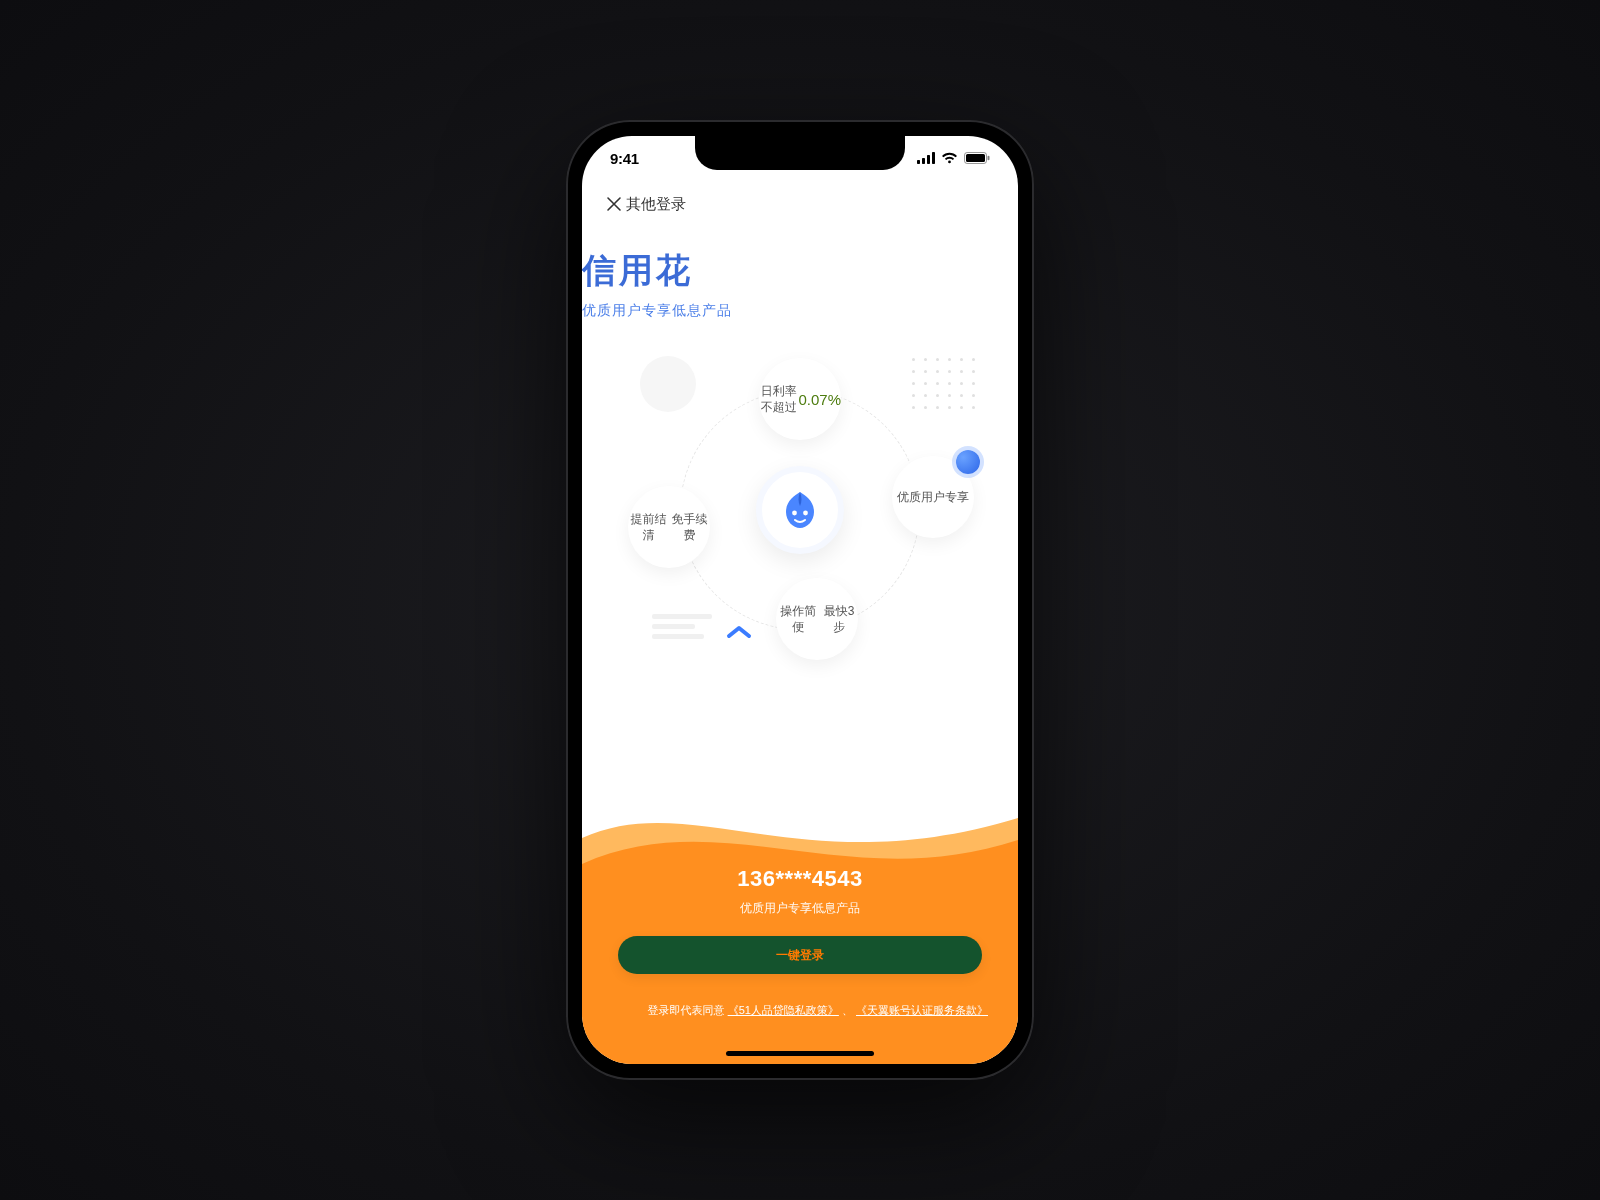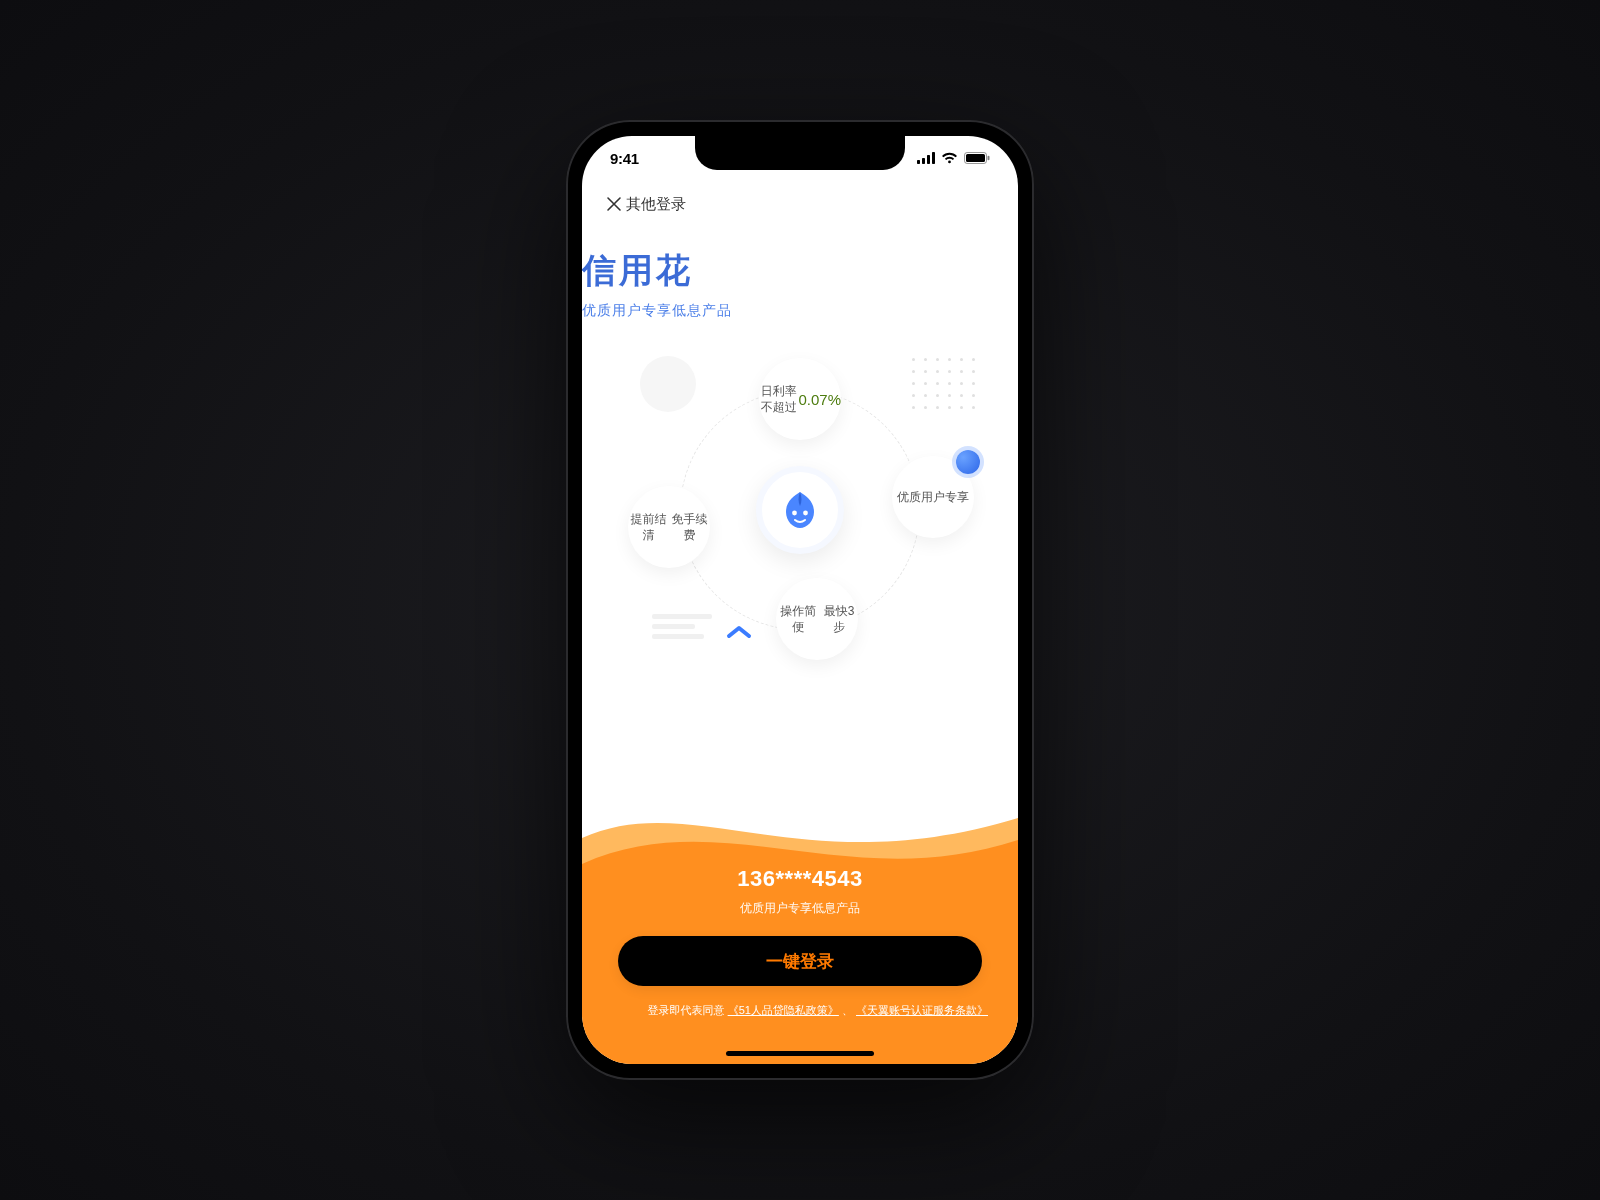--- a/index.html
+++ b/index.html
@@ -217,27 +217,27 @@
     text-align: center;
     color: #fff;
   }
   .phone-number { font-size: 22px; font-weight: 600; letter-spacing: 0.5px; }
   .auth-provider { font-size: 12px; margin-top: 8px; opacity: 0.95; }
 
   .login-btn {
     position: absolute;
     top: 152px;
     left: 36px; right: 36px;
-    height: 50px;
+    height: 38px;
     border-radius: 26px;
-    background: #000000;
+    background: #14532d;
     display: flex;
     align-items: center;
     justify-content: center;
-    font-size: 17px;
+    font-size: 12px;
     font-weight: 600;
     color: #ff7a00;
     cursor: pointer;
     box-shadow: 0 4px 12px rgba(0,0,0,0.08);
   }
 
   .terms {
     position: absolute;
     top: 218px;
     left: 30px; right: 30px;

